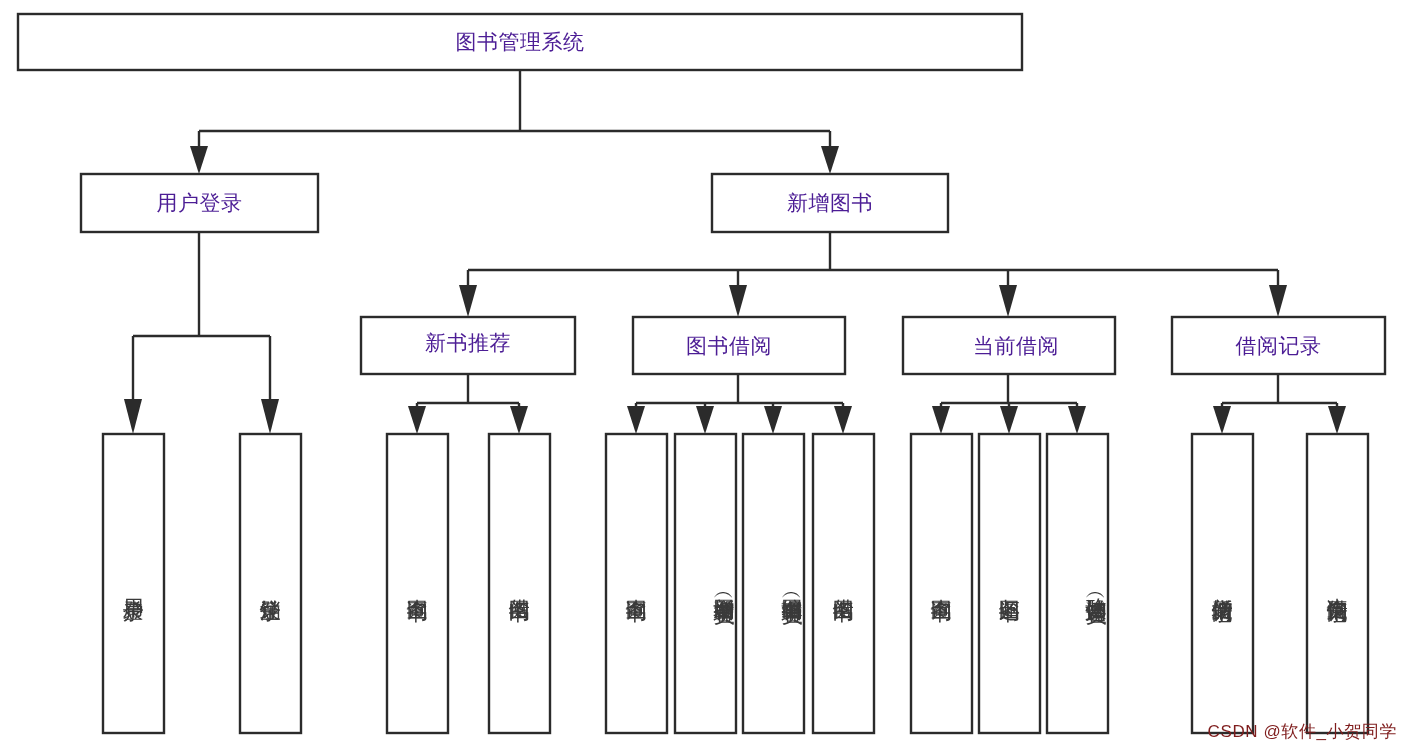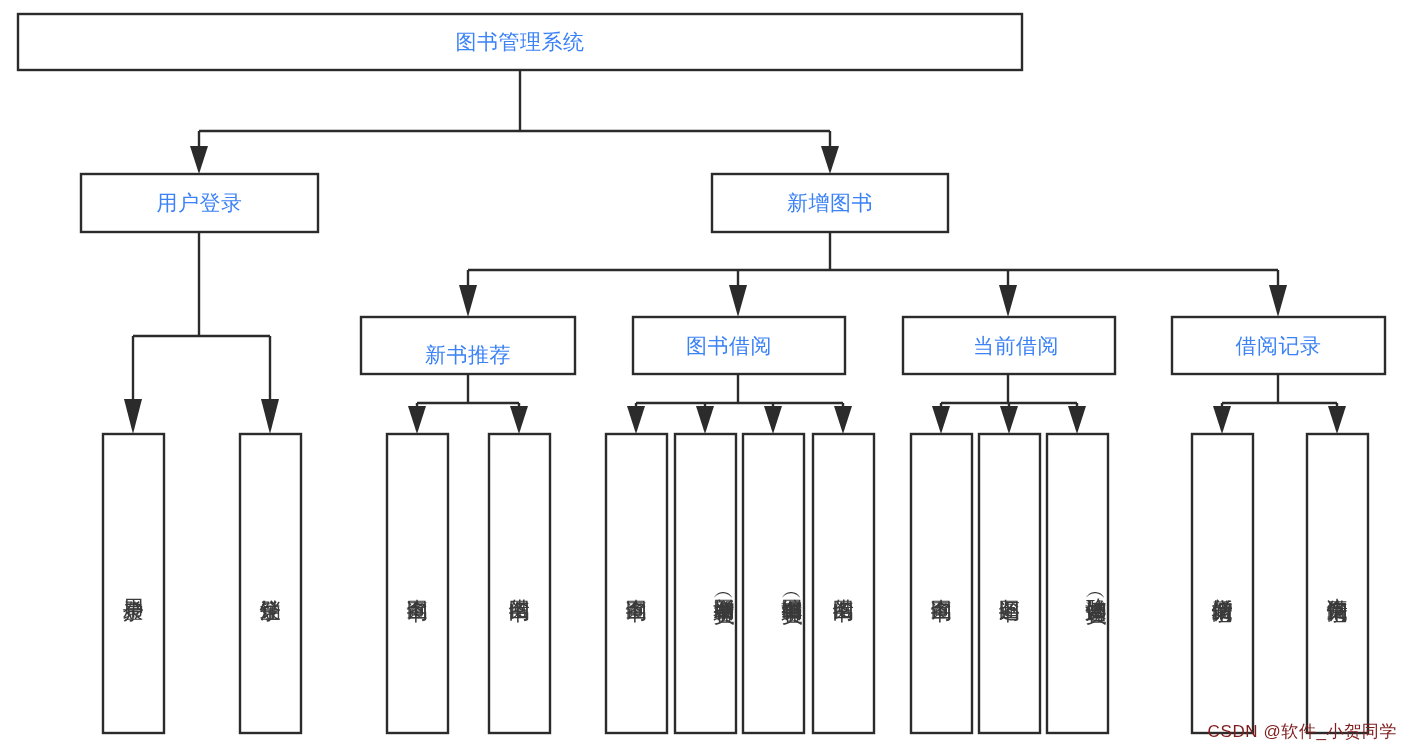--- a/index.html
+++ b/index.html
@@ -39,21 +39,21 @@
   .arrow-head {
     fill: #2b2b2b;
     stroke: none;
   }
   
   .h-label {
     position: absolute;
     display: flex;
     align-items: center;
     justify-content: center;
-    color: #3b82f6;
+    color: #4c1d95;
     font-size: 21px;
     letter-spacing: 0.5px;
     white-space: nowrap;
     pointer-events: none;
     font-family: Liberation Mono, monospace;
   }
   
   .v-label {
     position: absolute;
     display: flex;
@@ -196,21 +196,21 @@
 
     <rect class="node-rect" x="1192" y="434" width="61" height="299"></rect>
     <rect class="node-rect" x="1307" y="434" width="61" height="299"></rect>
   </svg>
 
   <div class="h-label" style="left:18px; top:14px; width:1004px; height:56px;">图书管理系统</div>
 
   <div class="h-label" style="left:81px; top:174px; width:237px; height:58px;">用户登录</div>
   <div class="h-label" style="left:712px; top:174px; width:236px; height:58px;">新增图书</div>
 
-  <div class="h-label" style="left:361px; top:332px; width:214px; height:45px;">新书推荐</div>
+  <div class="h-label" style="left:361px; top:320px; width:214px; height:45px;">新书推荐</div>
   <div class="h-label" style="left:633px; top:317px; width:192px; height:57px;">图书借阅</div>
   <div class="h-label" style="left:903px; top:317px; width:212px; height:57px;margin-left:7px;">当前借阅</div>
   <div class="h-label" style="left:1172px; top:317px; width:213px; height:57px;">借阅记录</div>
 
   <div class="v-label centered" style="left:103px; top:434px; width:61px; height:299px;">用户登录</div>
   <div class="v-label centered" style="left:240px; top:434px; width:61px; height:299px;">注销登录</div>
 
   <div class="v-label centered" style="left:387px; top:434px; width:61px; height:299px;">查询图书</div>
   <div class="v-label centered" style="left:489px; top:434px; width:61px; height:299px;">借阅图书</div>
 

